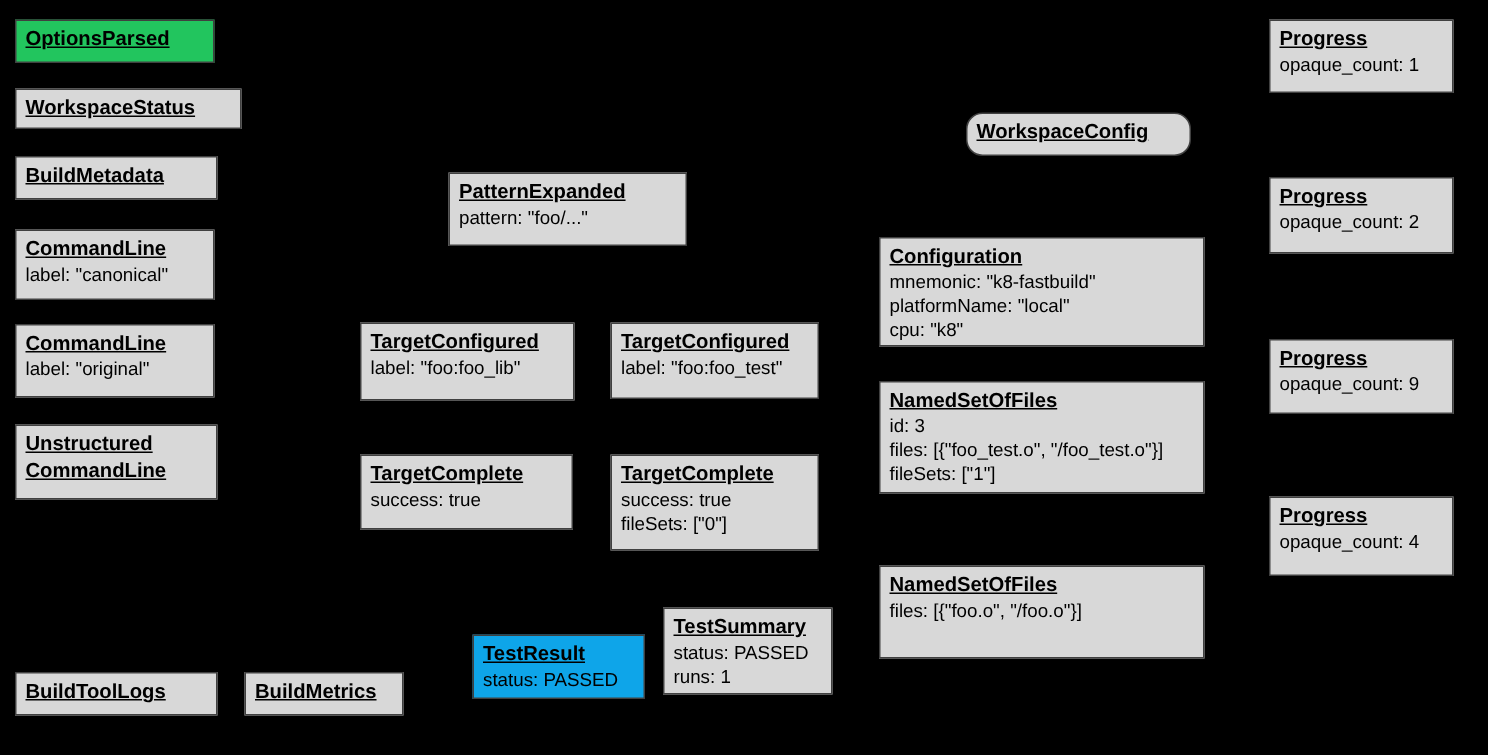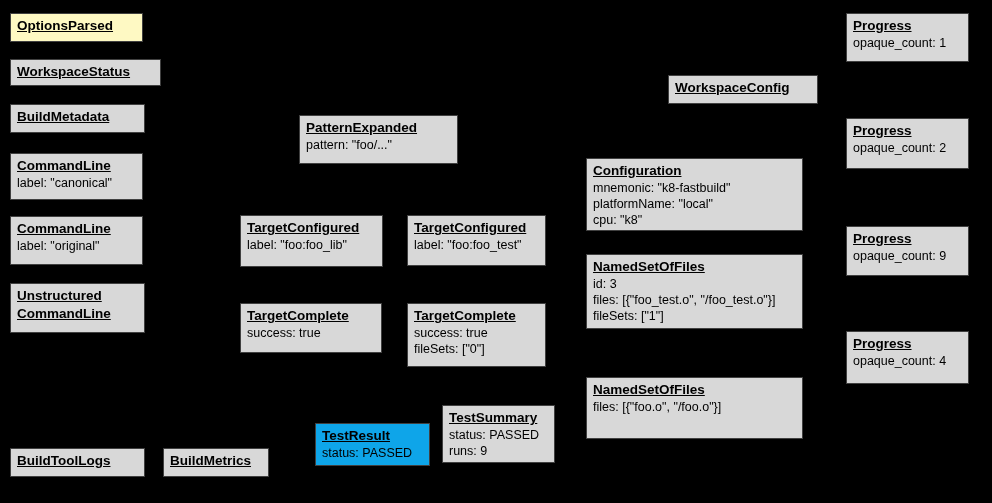--- a/index.html
+++ b/index.html
@@ -37,21 +37,21 @@
     font-size: 12.5px;
     line-height: 16px;
     white-space: pre;
     color: #000000;
   }
 </style>
 </head>
 <body>
 
 <div id="diagram" style="width: 992px; height: 503px; background: rgb(0, 0, 0);">
-    <div class="node" style="left: 10px; top: 13px; width: 133px; height: 29px; background: #fef9c3; border-color: rgb(64, 64, 64);">
+    <div class="node" style="left: 10px; top: 13px; width: 133px; height: 29px; background: #22c55e; border-color: rgb(64, 64, 64);">
       <div class="node-title">OptionsParsed</div>
     </div>
     <div class="node" style="left: 10px; top: 104px; width: 135px; height: 29px; background: rgb(216, 216, 216); border-color: rgb(64, 64, 64);">
       <div class="node-title">BuildMetadata</div>
     </div>
     <div class="node" style="left: 10px; top: 59px; width: 151px; height: 27px; background: rgb(216, 216, 216); border-color: rgb(64, 64, 64);">
       <div class="node-title">WorkspaceStatus</div>
     </div>
     <div class="node" style="left: 10px; top: 153px; width: 133px; height: 47px; background: rgb(216, 216, 216); border-color: rgb(64, 64, 64);">
       <div class="node-title">CommandLine</div>
@@ -92,23 +92,23 @@
       <div class="node-line">success: true</div>
       <div class="node-line">fileSets: ["0"]</div>
     </div>
     <div class="node" style="left: 315px; top: 423px; width: 115px; height: 43px; background: #0ea5e9; border-color: rgb(64, 64, 64);">
       <div class="node-title">TestResult</div>
       <div class="node-line">status: PASSED</div>
     </div>
     <div class="node" style="left: 442px; top: 405px; width: 113px; height: 58px; background: rgb(216, 216, 216); border-color: rgb(64, 64, 64);">
       <div class="node-title">TestSummary</div>
       <div class="node-line">status: PASSED</div>
-      <div class="node-line">runs: 9</div>
+      <div class="node-line">runs: 1</div>
     </div>
-    <div class="node" style="left: 668px; top: 75px; width: 150px; height: 29px; background: rgb(216, 216, 216); border-color: rgb(64, 64, 64);">
+    <div class="node" style="left: 644px; top: 75px; width: 150px; height: 29px; background: rgb(216, 216, 216); border-color: rgb(64, 64, 64); border-radius: 11px;">
       <div class="node-title">WorkspaceConfig</div>
     </div>
     <div class="node" style="left: 586px; top: 158px; width: 217px; height: 73px; background: rgb(216, 216, 216); border-color: rgb(64, 64, 64);">
       <div class="node-title">Configuration</div>
       <div class="node-line">mnemonic: "k8-fastbuild"</div>
       <div class="node-line">platformName: "local"</div>
       <div class="node-line">cpu: "k8"</div>
     </div>
     <div class="node" style="left: 586px; top: 254px; width: 217px; height: 75px; background: rgb(216, 216, 216); border-color: rgb(64, 64, 64);">
       <div class="node-title">NamedSetOfFiles</div>

